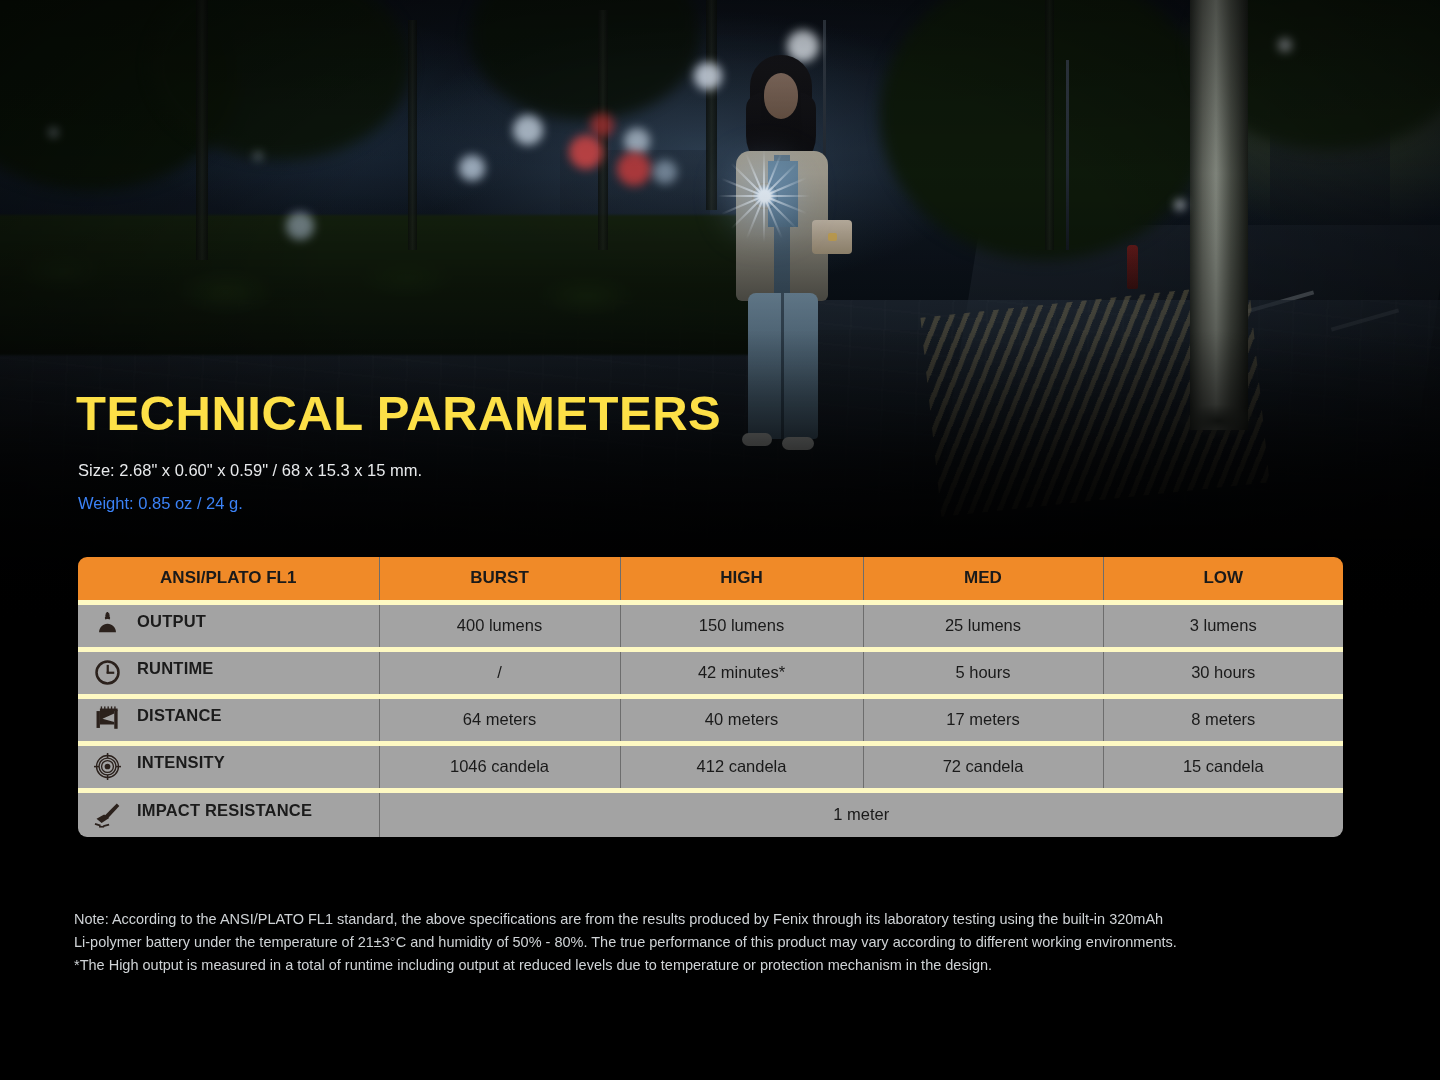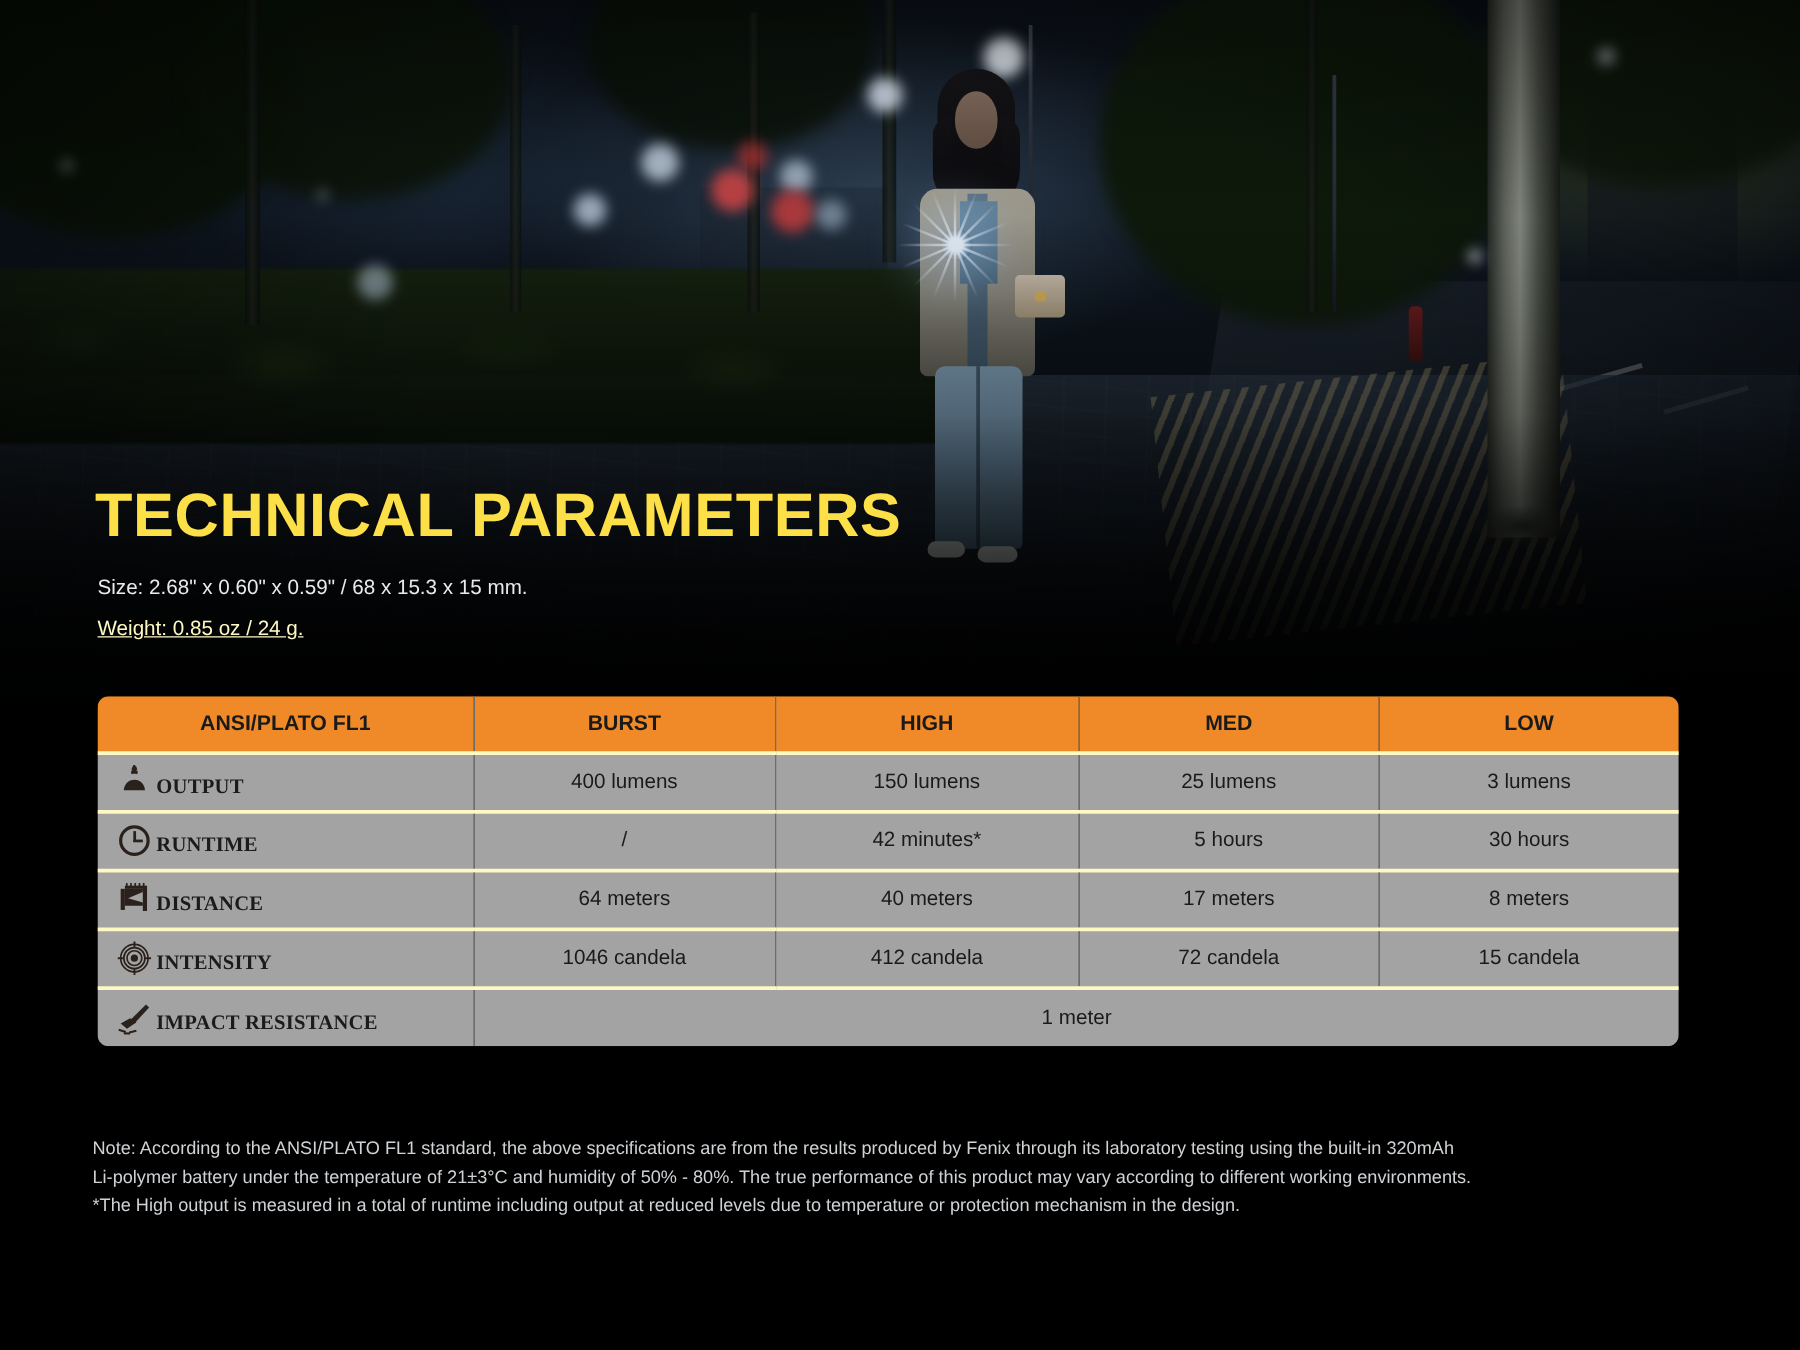--- a/index.html
+++ b/index.html
@@ -144,46 +144,46 @@
 
   
   .content{position:absolute;left:0;top:0;width:1440px;height:1080px;}
 
   .page-title{
     position:absolute; left:76px; top:385px;
     font-size:49px; font-weight:bold; color:#fde047; letter-spacing:.5px;
     font-family:"Liberation Sans", sans-serif;
   }
   .size-line{position:absolute;left:78px;top:461px;font-size:16.5px;color:#e8eaec;}
-  .weight-line{position:absolute;left:78px;top:494px;font-size:16.5px;color:#fef9c3;text-decoration:underline;}
+  .weight-line{position:absolute;left:78px;top:494px;font-size:16.5px;color:#3b82f6;}
 
   
   .spec-table{
     position:absolute; left:78px; top:557px; width:1265px;
     border-radius:9px; overflow:hidden;
     border-collapse:collapse; table-layout:fixed;
   }
   .spec-table table{width:100%;border-collapse:collapse;table-layout:fixed;}
   .spec-table th, .spec-table td{
     border-right:1px solid #6d6d6d;
-    border-bottom:3px solid #fef9c3;
+    border-bottom:5px solid #fef9c3;
     text-align:center; color:#1a1a1a;
   }
   .spec-table th:last-child, .spec-table td:last-child{border-right:none;}
   .spec-table tr:last-child td{border-bottom:none;}
   thead th{
     background:#F08A28; height:45px; font-size:17px; font-weight:bold;
     border-bottom:1px solid #8a5010;
   }
   tbody td{background:#A3A3A3; height:47px; font-size:16.5px; font-weight:normal;}
   tbody td.label{
     text-align:left; padding-left:16px; font-weight:bold; font-size:16.5px;
     color:#1b1b1b; letter-spacing:.2px;
   }
-  .lbl-wrap{display:flex;align-items:flex-end;gap:4px;font-family:Liberation Serif, serif;}
+  .lbl-wrap{display:flex;align-items:flex-start;gap:16px;}
   .ico{width:27px;height:27px;flex:0 0 27px;display:block;}
 
   
   .note{
     position:absolute;left:74px;top:908px;width:1300px;
     font-size:14.5px;line-height:23px;color:#cfd3d6;
   }
 </style>
 </head>
 <body>

